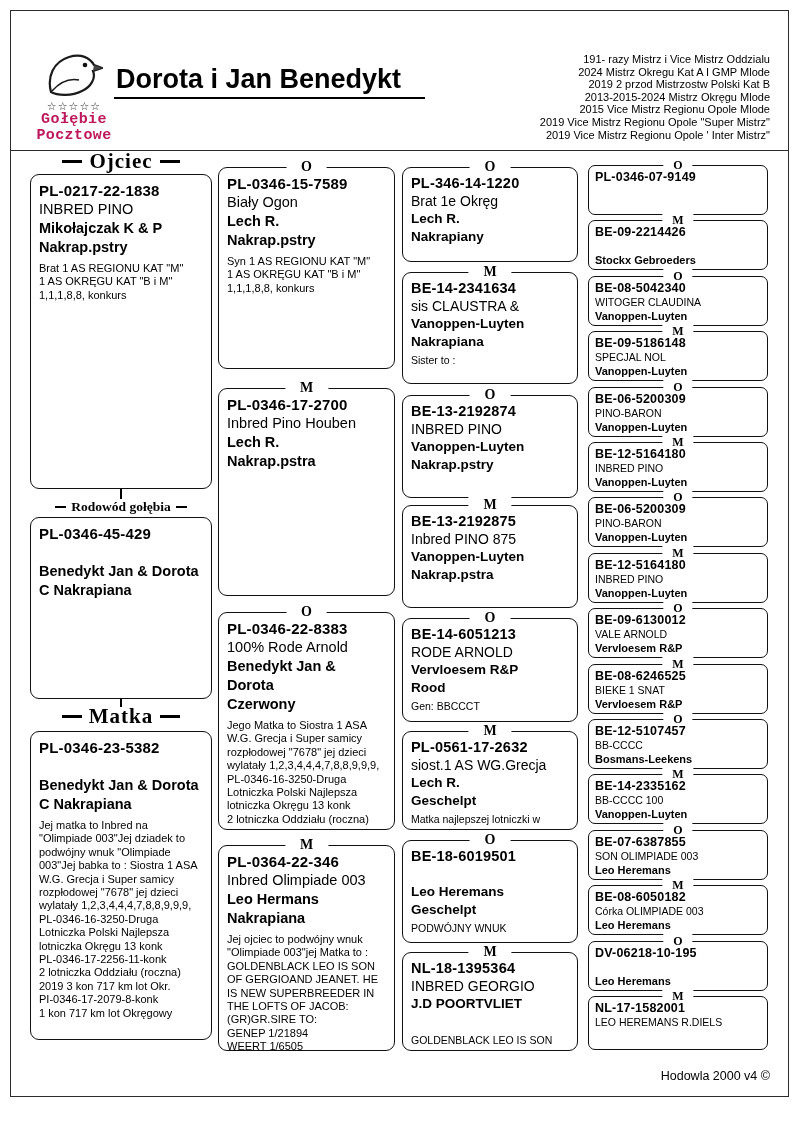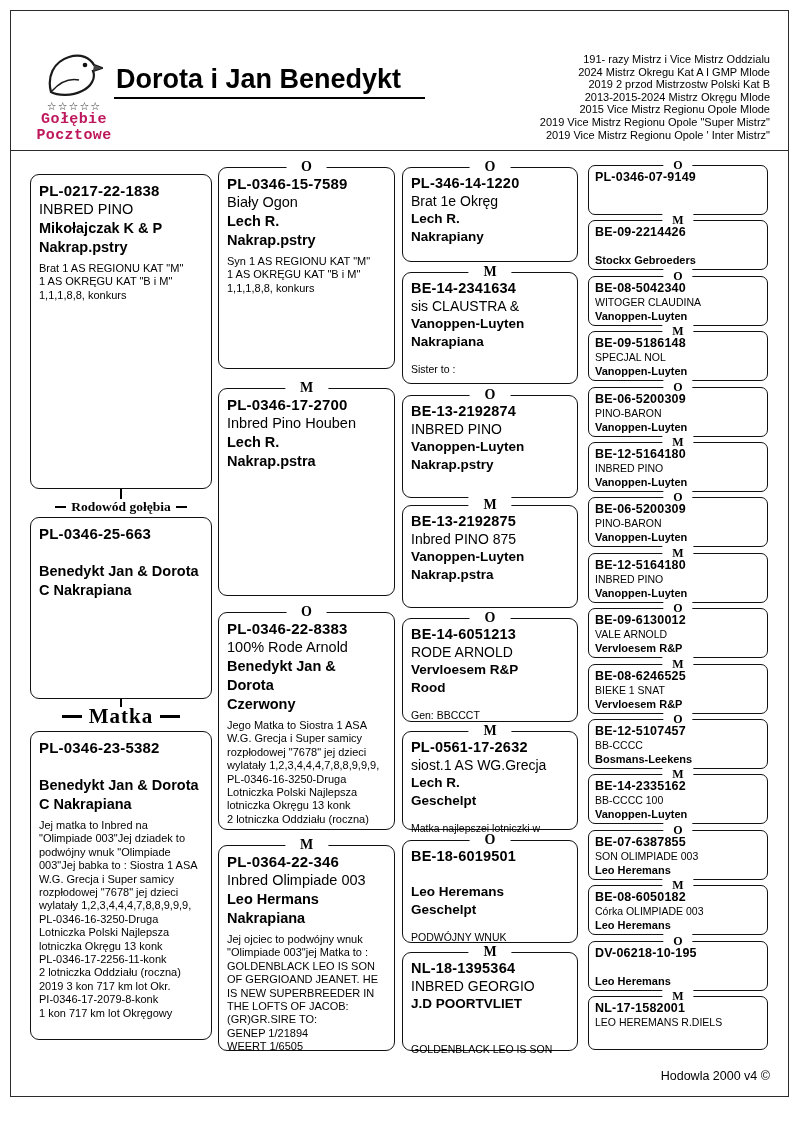--- a/index.html
+++ b/index.html
@@ -34,21 +34,21 @@
        padding:0 15px;font-family:"Liberation Serif",serif;font-weight:bold;font-size:14px;line-height:16px}
   .ring{font-weight:bold;font-size:15px;line-height:19px;letter-spacing:.2px}
   .name{font-size:14.5px;line-height:19px;min-height:19px}
   .owner,.colr{font-weight:bold;font-size:14.5px;line-height:19px}
   .notes{font-size:11px;line-height:13.4px;margin-top:5px;white-space:pre-line}
 
   .g3 .ring{font-size:14.5px;line-height:18px}
   .g3 .name{font-size:14px;line-height:18px;min-height:18px}
   .g3 .owner,.g3 .colr{font-size:13.5px;line-height:18px}
   .g3 .colr{min-height:18px}
-  .g3 .notes{font-size:10.5px;line-height:12.5px;margin-top:12px}
+  .g3 .notes{font-size:10.5px;line-height:12.5px;margin-top:3px}
 
   .g4{padding:4px 6px 2px;border-radius:7px}
   .g4 .sex{top:-8px;font-size:12px;line-height:14px;padding:0 10px}
   .g4 .ring{font-size:12.5px;line-height:15px}
   .g4 .name{font-size:10.5px;line-height:13px;min-height:13px}
   .g4 .owner{font-weight:bold;font-size:11px;line-height:14px}
 
   .footer{position:absolute;right:30px;top:1069px;font-size:12.5px}
 </style>
 </head>
@@ -79,41 +79,46 @@
     <div>2024 Mistrz Okregu Kat A I GMP Mlode</div>
     <div>2019 2 przod Mistrzostw Polski Kat B</div>
     <div>2013-2015-2024 Mistrz Okręgu Mlode</div>
     <div>2015 Vice Mistrz Regionu Opole Mlode</div>
     <div>2019 Vice Mistrz Regionu Opole "Super Mistrz"</div>
     <div>2019 Vice Mistrz Regionu Opole ' Inter Mistrz"</div>
   </div>
 
   <div class="divider"></div>
 
+  <div class="sect sect-lg" style="left:30px;top:149px;width:182px">
+    <span class="dash"></span>
+    <span>Ojciec</span>
+    <span class="dash"></span>
+  </div>
 
   <div class="pbox" style="left:30px;top:174px;width:182px;height:315px">
     <div class="ring">PL-0217-22-1838</div>
     <div class="name">INBRED PINO</div>
     <div class="owner">Mikołajczak K &amp; P</div>
     <div class="colr">Nakrap.pstry</div>
     <div class="notes">Brat 1 AS REGIONU KAT "M"
 1 AS OKRĘGU KAT "B i M"
 1,1,1,8,8, konkurs</div>
   </div>
 
   <div class="vline" style="left:120px;top:489px;height:10px"></div>
 
   <div class="sect sect-sm" style="left:30px;top:499px;width:182px">
     <span class="dash"></span>
     <span>Rodowód gołębia</span>
     <span class="dash"></span>
   </div>
 
   <div class="pbox" style="left:30px;top:517px;width:182px;height:182px">
-    <div class="ring">PL-0346-25-663</div>
+    <div class="ring">PL-0346-45-429</div>
     <div class="name"></div>
     <div class="owner">Benedykt Jan &amp; Dorota</div>
     <div class="colr">C Nakrapiana</div>
   </div>
 
   <div class="vline" style="left:120px;top:699px;height:8px"></div>
 
   <div class="sect sect-lg" style="left:30px;top:704px;width:182px">
     <span class="dash"></span>
     <span>Matka</span>

